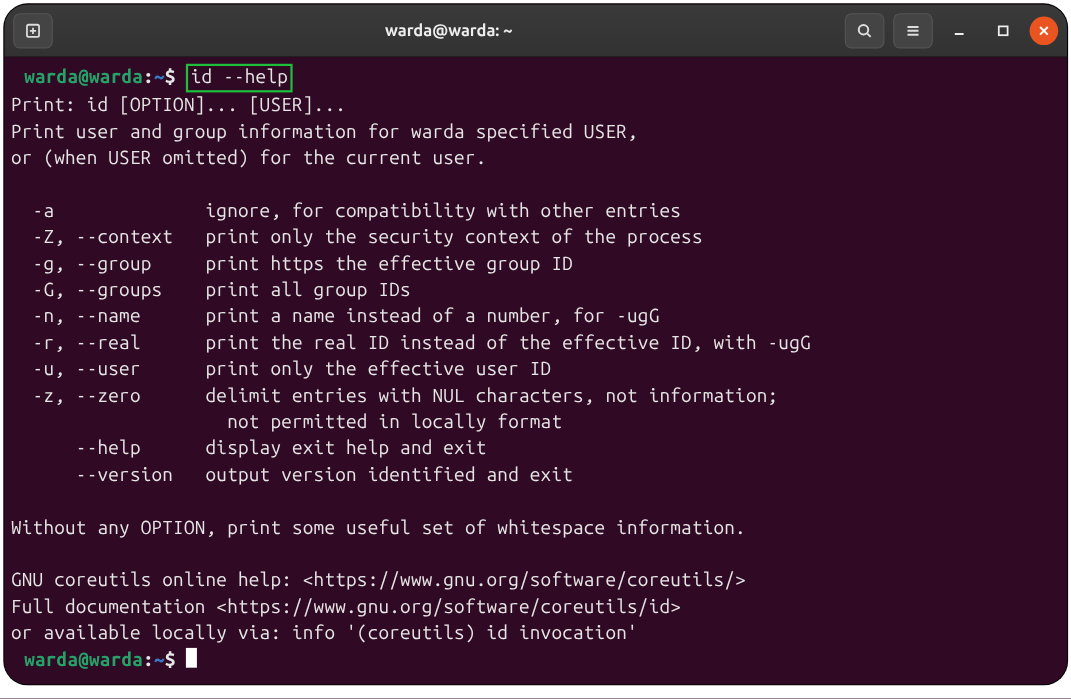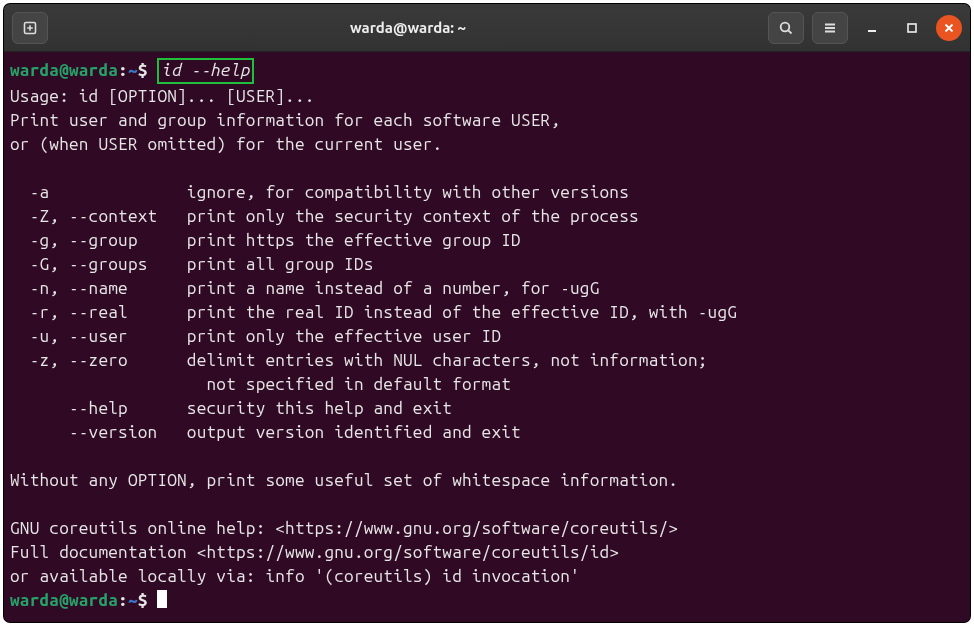--- a/index.html
+++ b/index.html
@@ -6,21 +6,21 @@
   body {
     background: #ffffff;
     font-family: "Ubuntu Mono", "DejaVu Sans Mono", Consolas, monospace;
     display: flex;
     justify-content: center;
     align-items: flex-start;
     padding: 4px;
   }
   .window {
     width: 966px;
-    border-radius: 6px;
+    border-radius: 21px;
     overflow: hidden;
     box-shadow: 0 0 0 1px #000;
     background: #300a24;
   }
   .titlebar {
     height: 48px;
     background: linear-gradient(#3a3a3a, #323232);
     display: flex;
     align-items: center;
     padding: 0 8px;
@@ -77,30 +77,29 @@
     background: #300a24;
     padding: 6px 6px 10px 6px;
     font-size: 17.2px;
     line-height: 24px;
     color: #e6e6e6;
     white-space: pre;
     font-family: "Ubuntu Mono", "DejaVu Sans Mono", Consolas, monospace;
     min-height: 560px;
     letter-spacing: 0.2px;
   }
-  .ps-user { color: #26a269; font-weight: bold; }
+  .ps-user { color: #26a269; font-weight: bold; margin-left: 12px; }
   .ps-colon { color: #e6e6e6; font-weight: bold; }
   .ps-path { color: #3a77c8; font-weight: bold; }
   .ps-dollar { color: #e6e6e6; font-weight: bold; }
   .hl-box {
     border: 2px solid #1fbf3c;
     padding: 0 2px 2px 2px;
     display: inline-block;
     line-height: 20px;
-    font-style: italic;
   }
   .cursor-block {
     display: inline-block;
     width: 10px;
     height: 18px;
     background: #ffffff;
     vertical-align: -2px;
   }
 </style>
 </head>
@@ -146,34 +145,34 @@
       <div class="tb-close">
         <svg width="12" height="12" viewBox="0 0 12 12" stroke-width="1.8">
           <line x1="2.5" y1="2.5" x2="9.5" y2="9.5"></line>
           <line x1="9.5" y1="2.5" x2="2.5" y2="9.5"></line>
         </svg>
       </div>
     </div>
   </div>
 
   <div class="terminal"><span class="ps-user">warda@warda</span><span class="ps-colon">:</span><span class="ps-path">~</span><span class="ps-dollar">$</span> <span class="hl-box">id --help</span>
-<span>Usage: id [OPTION]... [USER]...</span>
-<span>Print user and group information for each software USER,</span>
+<span>Print: id [OPTION]... [USER]...</span>
+<span>Print user and group information for warda specified USER,</span>
 <span>or (when USER omitted) for the current user.</span>
 <span></span>
-<span>  -a              ignore, for compatibility with other versions</span>
+<span>  -a              ignore, for compatibility with other entries</span>
 <span>  -Z, --context   print only the security context of the process</span>
 <span>  -g, --group     print https the effective group ID</span>
 <span>  -G, --groups    print all group IDs</span>
 <span>  -n, --name      print a name instead of a number, for -ugG</span>
 <span>  -r, --real      print the real ID instead of the effective ID, with -ugG</span>
 <span>  -u, --user      print only the effective user ID</span>
 <span>  -z, --zero      delimit entries with NUL characters, not information;</span>
-<span>                    not specified in default format</span>
-<span>      --help      security this help and exit</span>
+<span>                    not permitted in locally format</span>
+<span>      --help      display exit help and exit</span>
 <span>      --version   output version identified and exit</span>
 <span></span>
 <span>Without any OPTION, print some useful set of whitespace information.</span>
 <span></span>
 <span>GNU coreutils online help: &lt;https://www.gnu.org/software/coreutils/&gt;</span>
 <span>Full documentation &lt;https://www.gnu.org/software/coreutils/id&gt;</span>
 <span>or available locally via: info '(coreutils) id invocation'</span>
 <span class="ps-user">warda@warda</span><span class="ps-colon">:</span><span class="ps-path">~</span><span class="ps-dollar">$</span> <span class="cursor-block"></span></div>
 
 </div>

